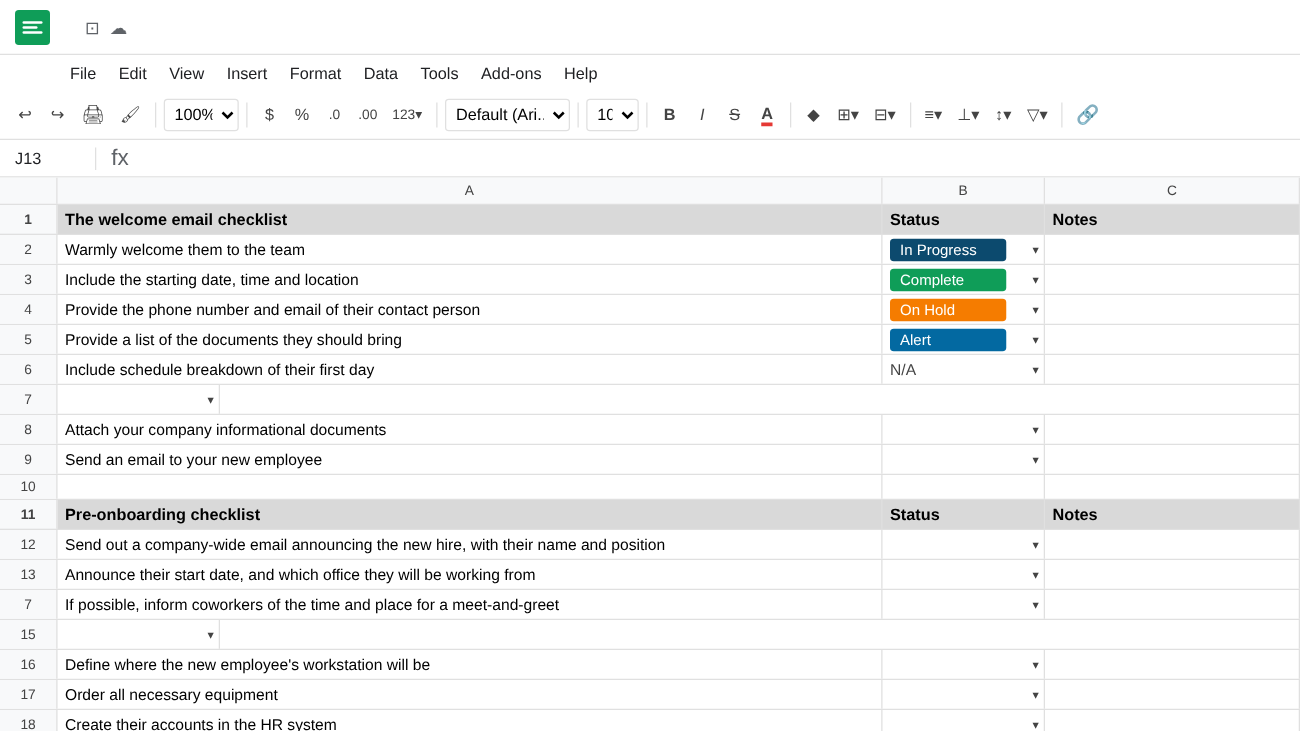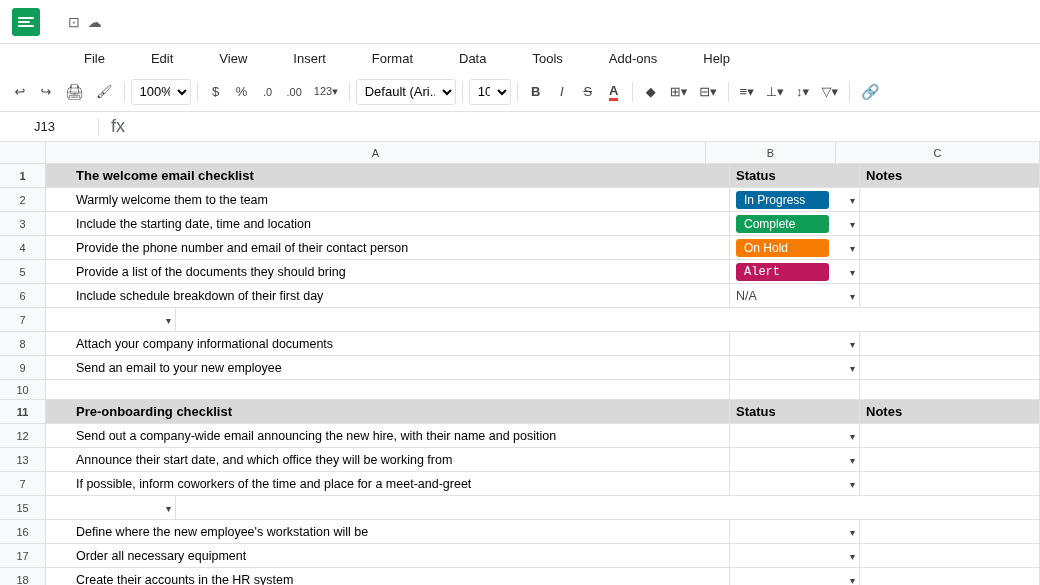--- a/index.html
+++ b/index.html
@@ -21,21 +21,21 @@
     #app-icon-lines span:nth-child(3) { width: 16px; }
     #doc-title { font-size: 18px; color: #202124; font-weight: normal; margin-right: 4px; }
     .title-icon { font-size: 16px; color: #5f6368; cursor: pointer; }
     #last-edit { font-size: 12px; color: #5f6368; margin-left: auto; text-decoration: underline; cursor: pointer; }
 
     
     #menu-bar {
       display: flex; align-items: center; padding: 0 60px 0 48px; height: 28px;
       gap: 2px;
     }
-    .menu-item { padding: 3px 8px; font-size: 13px; color: #202124; cursor: pointer; border-radius: 3px; margin-left: 28px; }
+    .menu-item { padding: 3px 8px; font-size: 13px; color: #202124; cursor: pointer; border-radius: 3px; }
 
     
     #toolbar {
       display: flex; align-items: center; padding: 4px 8px; gap: 2px;
       border-bottom: 1px solid #e0e0e0; height: 40px; flex-wrap: nowrap;
     }
     .tb-btn {
       display: flex; align-items: center; justify-content: center;
       padding: 4px 5px; border-radius: 3px; cursor: pointer; font-size: 13px;
       color: #444; min-width: 24px; height: 28px; border: none; background: transparent;
@@ -46,21 +46,21 @@
       padding: 0 4px; font-size: 13px; cursor: pointer; background: white;
     }
     .bold-btn { font-weight: bold; }
     .italic-btn { font-style: italic; }
 
     
     #formula-bar {
       display: flex; align-items: center; border-bottom: 1px solid #e0e0e0;
       height: 30px; padding: 0 8px; gap: 8px;
     }
-    #cell-ref { width: 60px; font-size: 13px; padding: 2px 4px; border: none; outline: none; color: #202124; margin-left: 22px; }
+    #cell-ref { width: 60px; font-size: 13px; padding: 2px 4px; border: none; outline: none; color: #202124; }
     #cell-ref-divider { width: 1px; height: 18px; background: #e0e0e0; }
     #fx-icon { font-size: 18px; color: #5f6368; padding: 0 4px; }
     #formula-input { flex: 1; border: none; outline: none; font-size: 13px; }
 
     
     #spreadsheet { display: flex; flex-direction: column; overflow: hidden; flex: 1; }
 
     
     #col-headers {
       display: flex; border-bottom: 1px solid #e0e0e0; background: #f8f9fa;
@@ -89,21 +89,21 @@
     .row-num {
       width: 46px; min-width: 46px; border-right: 1px solid #e0e0e0;
       display: flex; align-items: center; justify-content: center;
       font-size: 11px; color: #444; background: #f8f9fa; height: 100%;
     }
     .cell {
       border-right: 1px solid #e0e0e0; padding: 0 6px;
       font-size: 12.5px; height: 100%; display: flex; align-items: center;
       overflow: hidden; white-space: nowrap;
     }
-    .cell-a { width: 660px; min-width: 660px; margin-left: 24px; }
+    .cell-a { width: 660px; min-width: 660px; }
     .cell-b { width: 130px; min-width: 130px; position: relative; }
     .cell-c { flex: 1; }
 
     .header-row { background: #d9d9d9; font-weight: 600; }
     .header-row .cell { font-weight: 600; font-size: 13px; }
 
     .status-badge {
       display: inline-flex; align-items: center; padding: 2px 8px;
       border-radius: 3px; font-size: 12px; font-weight: 500; color: white;
       width: calc(100% - 24px);
@@ -210,21 +210,21 @@
       <div class="row header-row">
         <div class="row-num">1</div>
         <div class="cell cell-a">The welcome email checklist</div>
         <div class="cell cell-b" style="position: relative;">Status</div>
         <div class="cell cell-c">Notes</div>
       </div>
       <div class="row">
         <div class="row-num">2</div>
         <div class="cell cell-a">Warmly welcome them to the team</div>
         <div class="cell cell-b" style="position: relative;">
-          <span class="status-badge" style="background: #0369a1; color: white;">In Progress</span>
+          <span class="status-badge" style="background: #0c4a6e; color: white;">In Progress</span>
           <span class="dropdown-arrow">▾</span>
         </div>
         <div class="cell cell-c"></div>
       </div>
       <div class="row">
         <div class="row-num">3</div>
         <div class="cell cell-a">Include the starting date, time and location</div>
         <div class="cell cell-b" style="position: relative;">
           <span class="status-badge" style="background: rgb(15, 157, 88); color: white;">Complete</span>
           <span class="dropdown-arrow">▾</span>
@@ -237,21 +237,21 @@
         <div class="cell cell-b" style="position: relative;">
           <span class="status-badge" style="background: rgb(245, 124, 0); color: white;">On Hold</span>
           <span class="dropdown-arrow">▾</span>
         </div>
         <div class="cell cell-c"></div>
       </div>
       <div class="row">
         <div class="row-num">5</div>
         <div class="cell cell-a">Provide a list of the documents they should bring</div>
         <div class="cell cell-b" style="position: relative;">
-          <span class="status-badge" style="background: #be185d; color: white; font-family: Liberation Mono, monospace;">Alert</span>
+          <span class="status-badge" style="background: #0369a1; color: white;">Alert</span>
           <span class="dropdown-arrow">▾</span>
         </div>
         <div class="cell cell-c"></div>
       </div>
       <div class="row">
         <div class="row-num">6</div>
         <div class="cell cell-a">Include schedule breakdown of their first day</div>
         <div class="cell cell-b" style="position: relative;">
           <span class="na-text">N/A</span>
           <span class="dropdown-arrow">▾</span>

